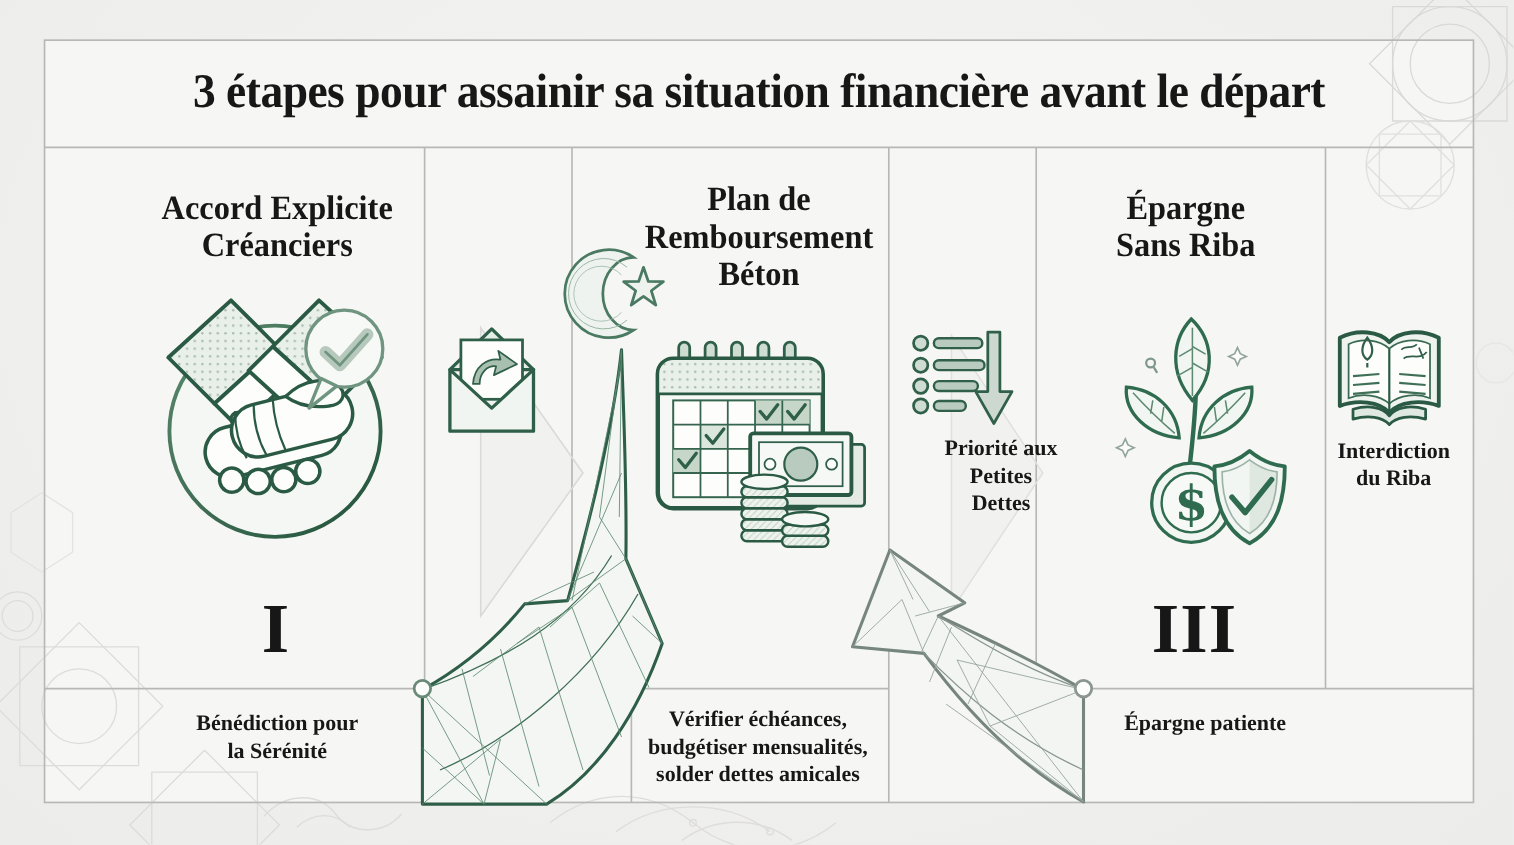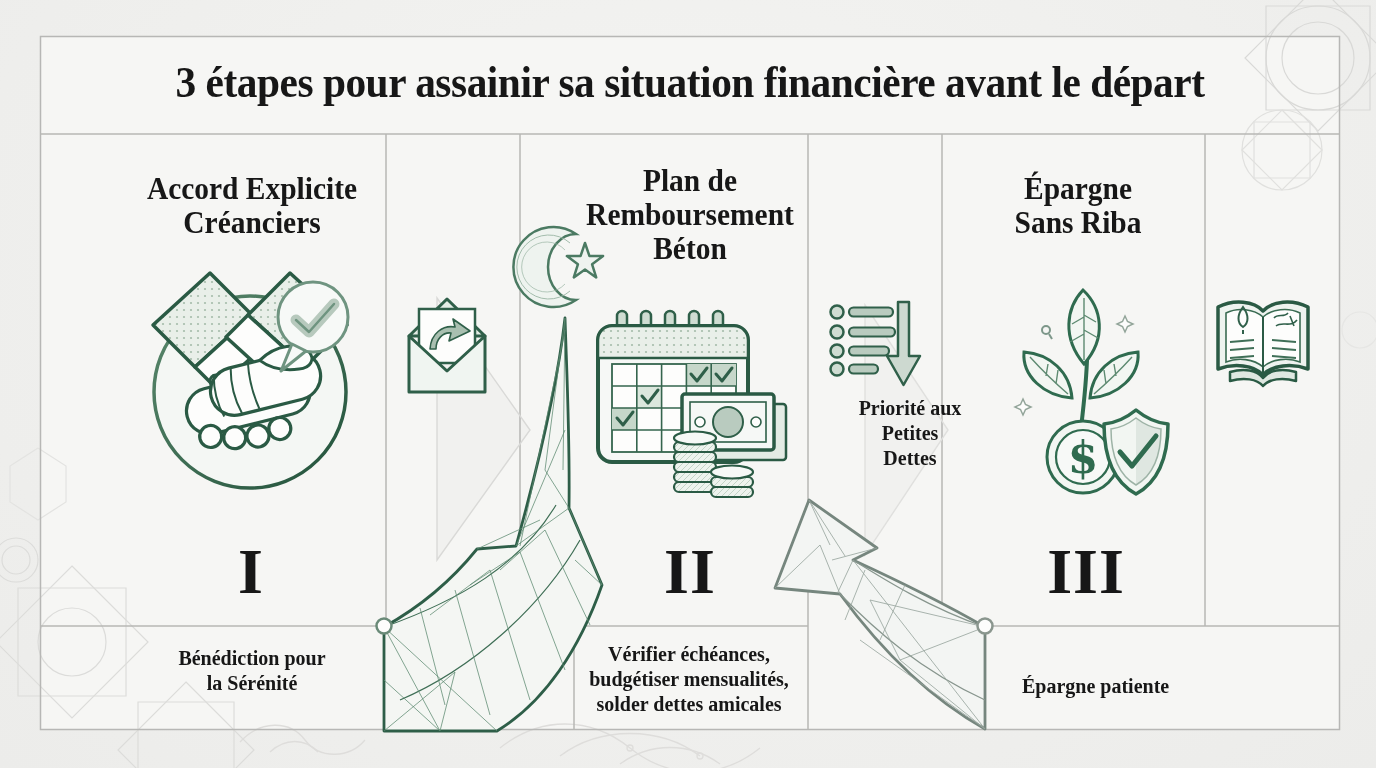--- a/index.html
+++ b/index.html
@@ -241,25 +241,26 @@
 Créanciers</div>
 <div class="txt heading" style="left:530px;top:164px;width:320px;">Plan de
 Remboursement
 Béton</div>
 <div class="txt heading" style="left:918px;top:172px;width:320px;">Épargne
 Sans Riba</div>
 
 <div class="txt sublabel" style="left:840px;top:396px;width:140px;">Priorité aux
 Petites
 Dettes</div>
+<div class="txt sublabel" style="left:1197px;top:398px;width:140px;">Interdiction
+du Riba</div>
 
 <div class="txt numeral" style="left:191px;top:540px;width:120px;">I</div>
-<div class="txt numeral" style="left:630px;top:540px;width:120px;">II</div>
 <div class="txt caption" style="left:92px;top:646px;width:320px;">Bénédiction pour
 la Sérénité</div>
 
 <div class="txt numeral" style="left:1026px;top:540px;width:120px;">III</div>
 <div class="txt caption" style="left:559px;top:642px;width:260px;">Vérifier échéances,
 budgétiser mensualités,
 solder dettes amicales</div>
-<div class="txt caption left-align" style="left:1022px;top:646px;width:300px;margin-top:28px;">Épargne patiente</div>
+<div class="txt caption left-align" style="left:1022px;top:646px;width:300px;">Épargne patiente</div>
 
 </div>
 
 </body></html>

